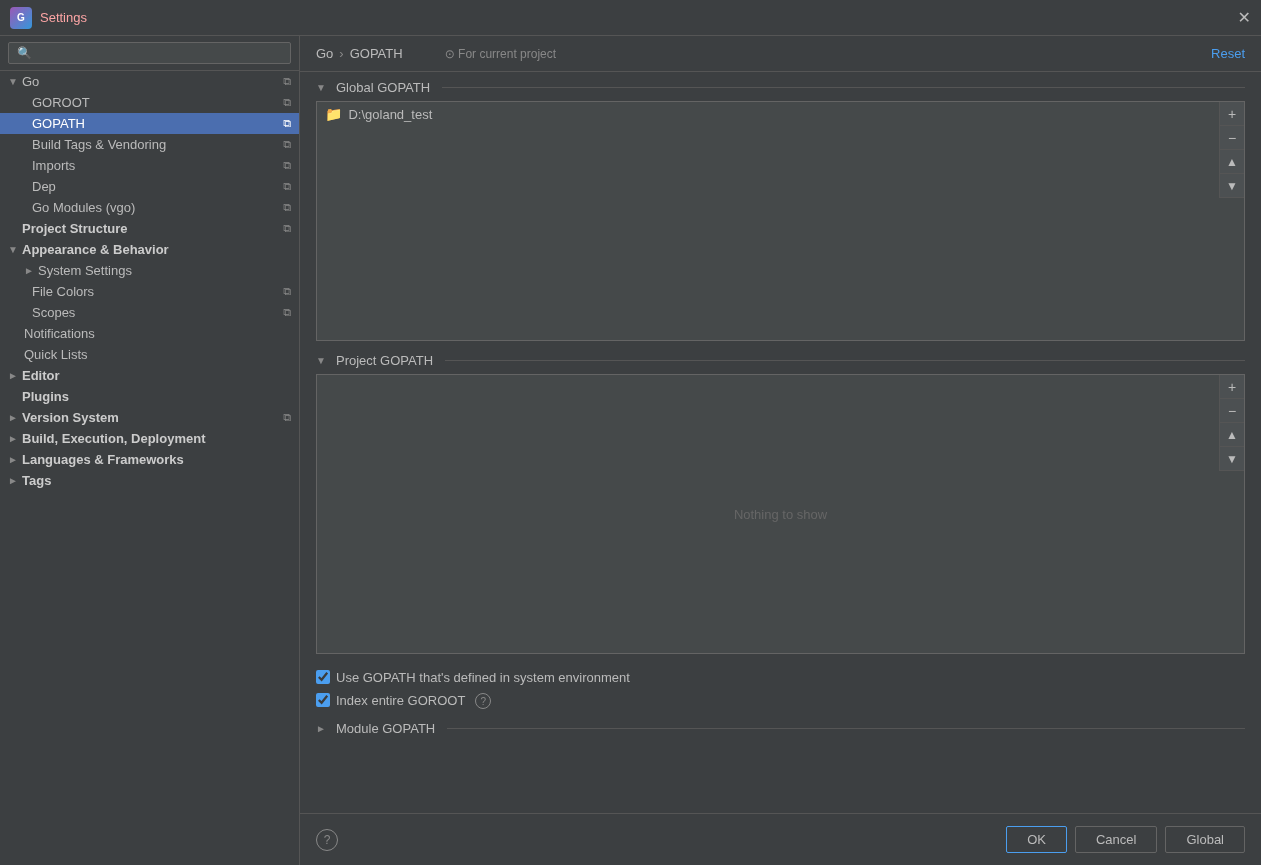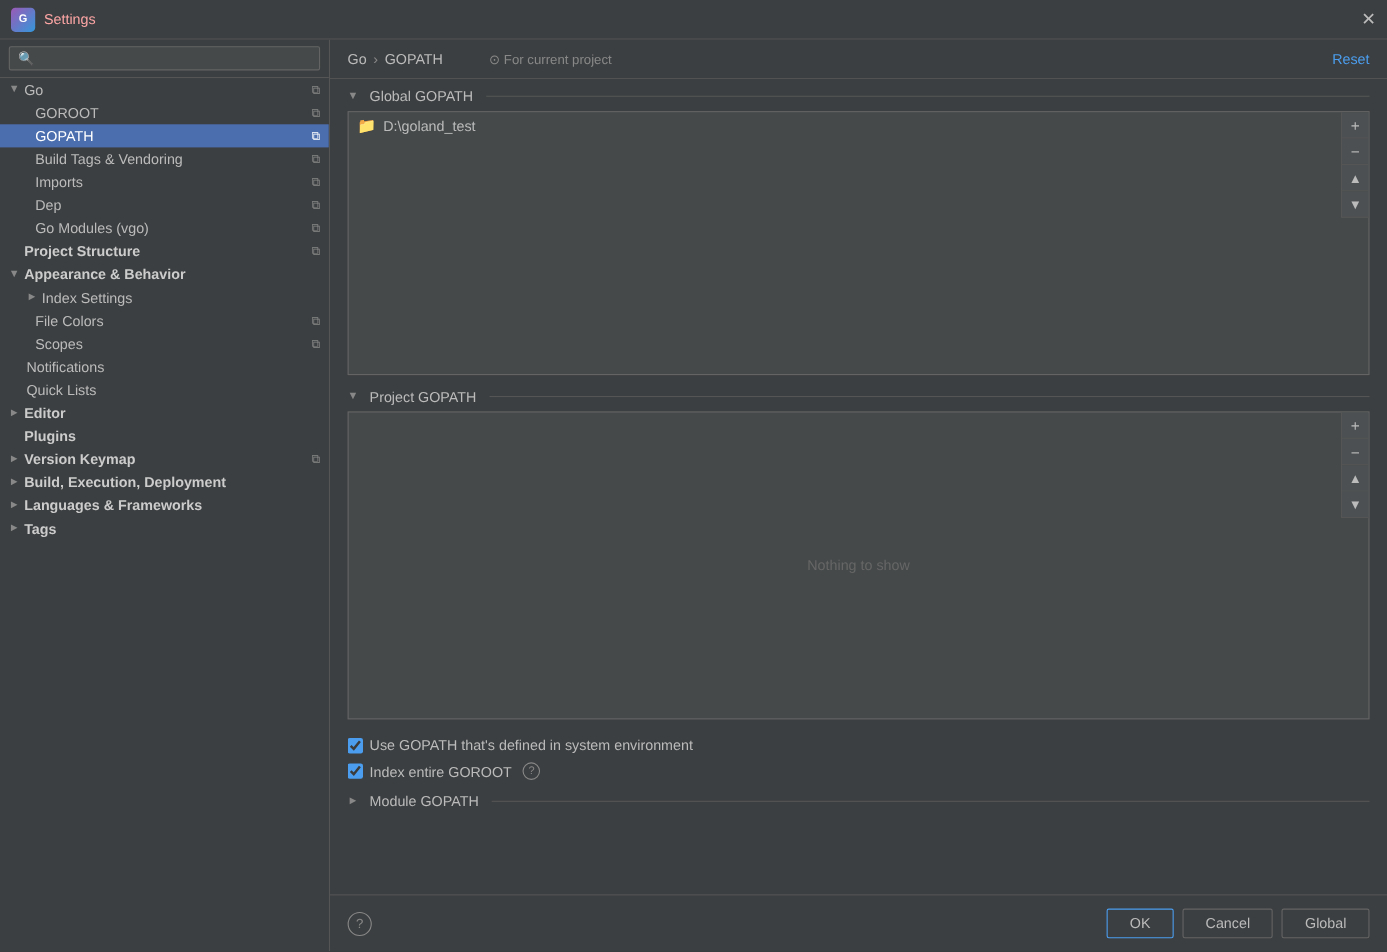--- a/index.html
+++ b/index.html
@@ -60,21 +60,21 @@
     .path-list-small { min-height: 280px; }
     .path-entry { display: flex; align-items: center; padding: 4px 8px; gap: 6px; }
     .folder-icon { color: #cba44e; font-size: 14px; }
     .path-text { color: #bbbbbb; font-size: 13px; }
     .nothing-to-show { position: absolute; top: 50%; left: 50%; transform: translate(-50%, -50%); color: #666; font-size: 13px; }
 
     .list-controls { position: absolute; right: 0; top: 0; display: flex; flex-direction: column; border-left: 1px solid #555; }
     .list-btn { width: 24px; height: 24px; background: #4c5052; border: none; color: #bbbbbb; cursor: pointer; display: flex; align-items: center; justify-content: center; font-size: 14px; border-bottom: 1px solid #555; }
     .list-btn.arrow-btn { font-size: 12px; }
 
-    .checkbox-row { display: flex; align-items: center; gap: 6px; padding: 4px 0; }
+    .checkbox-row { display: flex; align-items: flex-start; gap: 6px; padding: 4px 0; }
     .checkbox { width: 14px; height: 14px; accent-color: #4b9eef; cursor: pointer; }
     .checkbox-label { color: #bbbbbb; font-size: 13px; cursor: pointer; }
     .help-icon { display: inline-flex; align-items: center; justify-content: center; width: 16px; height: 16px; border-radius: 50%; border: 1px solid #888; color: #888; font-size: 10px; cursor: pointer; margin-left: 4px; }
 
     
     .module-section { margin-top: 8px; }
     .module-header { display: flex; align-items: center; gap: 6px; cursor: pointer; }
     .module-arrow { color: #888; font-size: 10px; }
 
     
@@ -158,21 +158,21 @@
           <span class="copy-icon">⧉</span>
         </div>
 
         <div class="tree-item">
           <span class="arrow">▼</span>
           <span class="item-label bold">Appearance &amp; Behavior</span>
         </div>
         <div class="tree-item">
           <span class="indent1"></span>
           <span class="arrow">►</span>
-          <span class="item-label">Index Settings</span>
+          <span class="item-label">System Settings</span>
         </div>
         <div class="tree-item">
           <span class="indent1"></span>
           <span class="arrow" style="width:6px;"></span>
           <span class="item-label">File Colors</span>
           <span class="copy-icon">⧉</span>
         </div>
         <div class="tree-item">
           <span class="indent1"></span>
           <span class="arrow" style="width:6px;"></span>
@@ -194,21 +194,21 @@
           <span class="item-label bold">Editor</span>
         </div>
 
         <div class="tree-item">
           <span class="arrow" style="width:12px;"></span>
           <span class="item-label bold">Plugins</span>
         </div>
 
         <div class="tree-item">
           <span class="arrow">►</span>
-          <span class="item-label bold">Version Keymap</span>
+          <span class="item-label bold">Version System</span>
           <span class="copy-icon">⧉</span>
         </div>
 
         <div class="tree-item">
           <span class="arrow">►</span>
           <span class="item-label bold">Build, Execution, Deployment</span>
         </div>
 
         <div class="tree-item">
           <span class="arrow">►</span>

